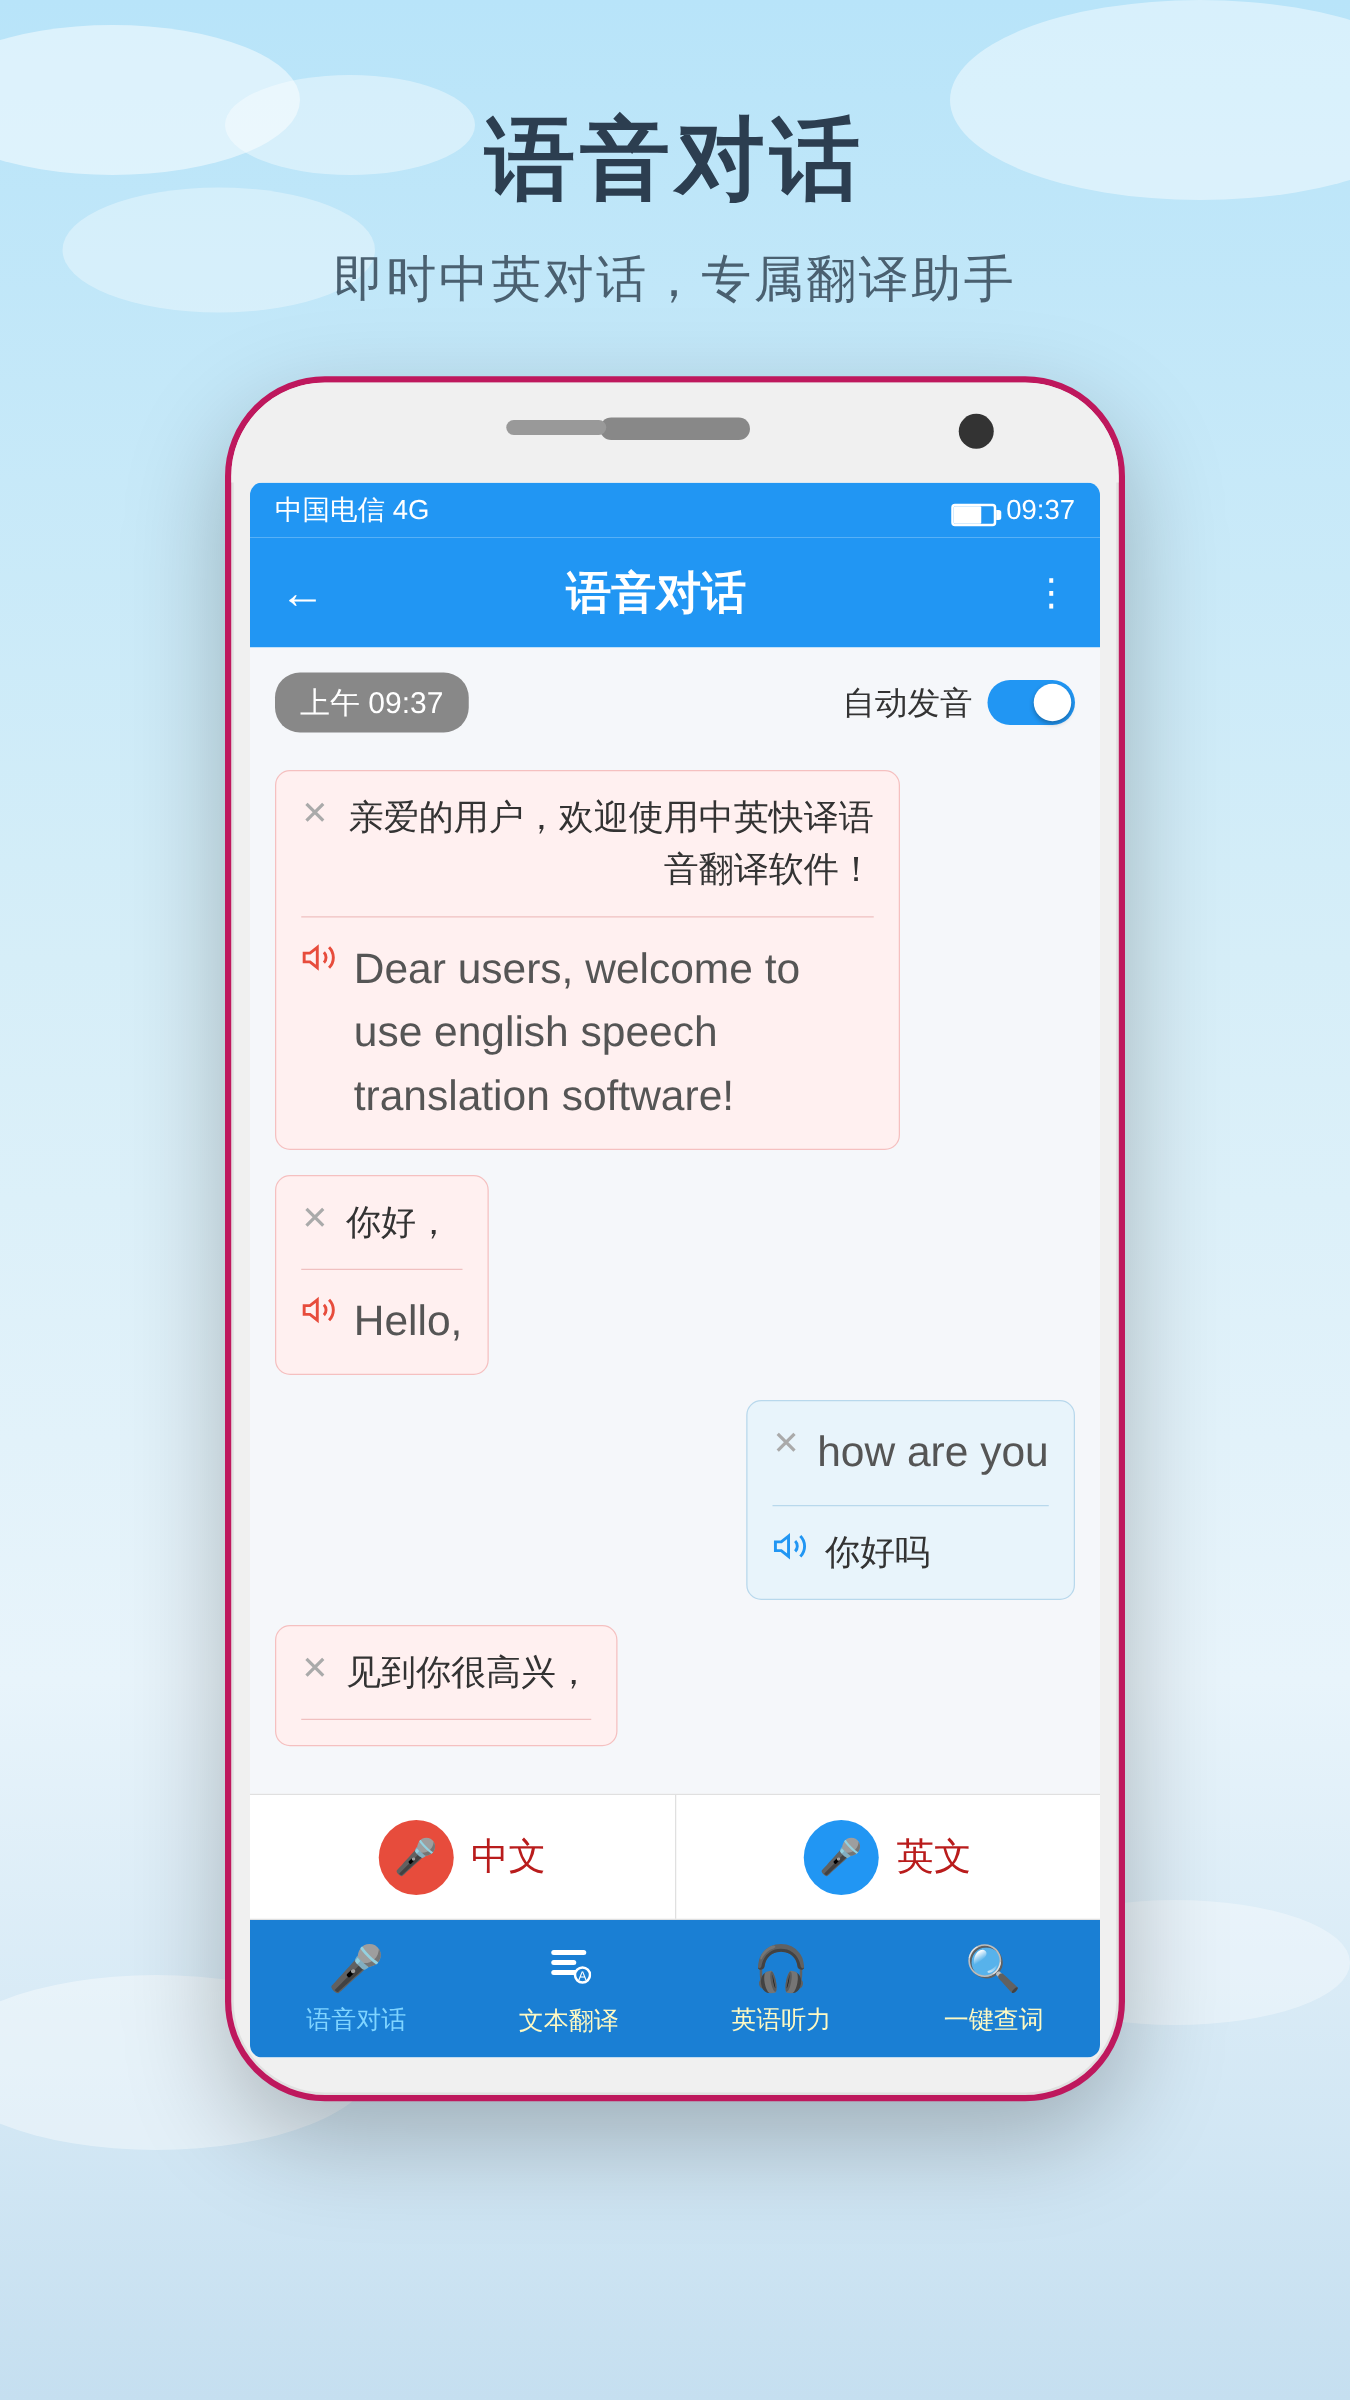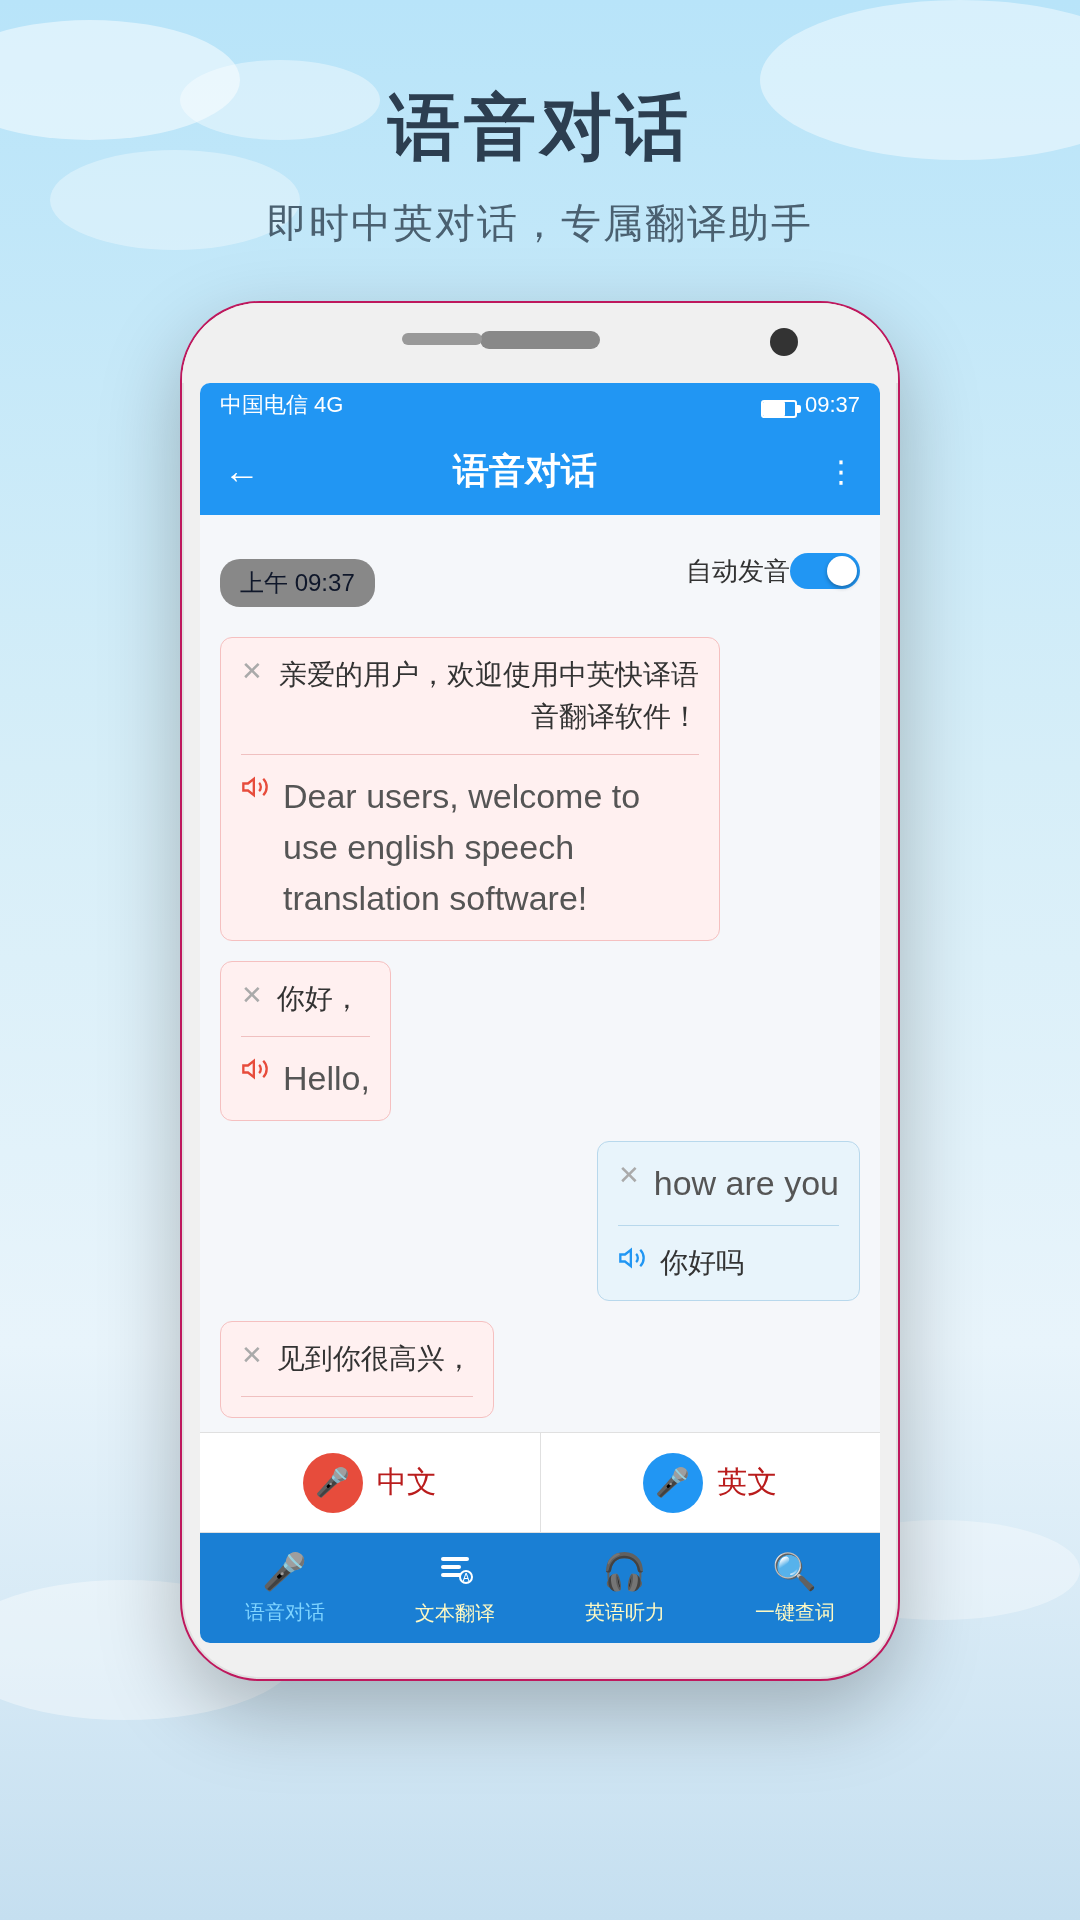--- a/index.html
+++ b/index.html
@@ -49,21 +49,21 @@
     }
 
     
     .phone-frame {
       z-index: 2;
       margin-top: 50px;
       width: 720px;
       height: 1380px;
       background: #f0f0f0;
       border-radius: 80px;
-      border: 2px solid #be185d;
+      border: 5px solid #be185d;
       box-shadow: 0 30px 80px rgba(0,0,0,0.25), inset 0 0 0 2px #e0e0e0;
       display: flex;
       flex-direction: column;
       align-items: center;
       overflow: hidden;
       position: relative;
     }
 
     
     .phone-top {
@@ -221,30 +221,30 @@
     
     .time-row {
       display: flex;
       align-items: center;
       justify-content: space-between;
       margin-bottom: 10px;
     }
 
     .time-badge {
       background: #888;
-      color: #0f172a;
+      color: #ffffff;
       padding: 8px 20px;
       border-radius: 20px;
       font-size: 24px;
-      margin-top: 24px;
     }
 
     .auto-voice-row {
       display: flex;
       align-items: center;
+      gap: 12px;
       font-size: 26px;
       color: #333;
     }
 
     .toggle-switch {
       width: 70px;
       height: 36px;
       background: #2196f3;
       border-radius: 18px;
       position: relative;

